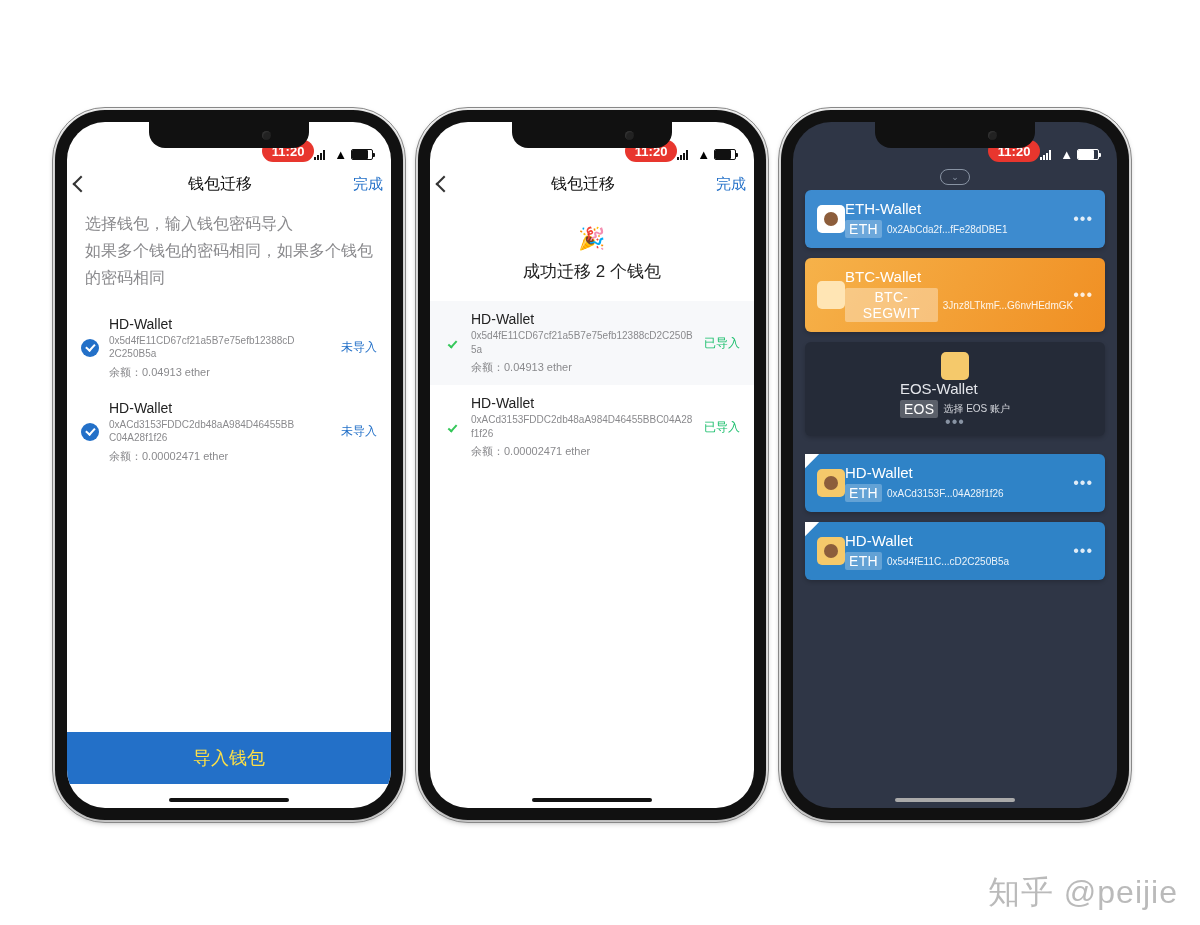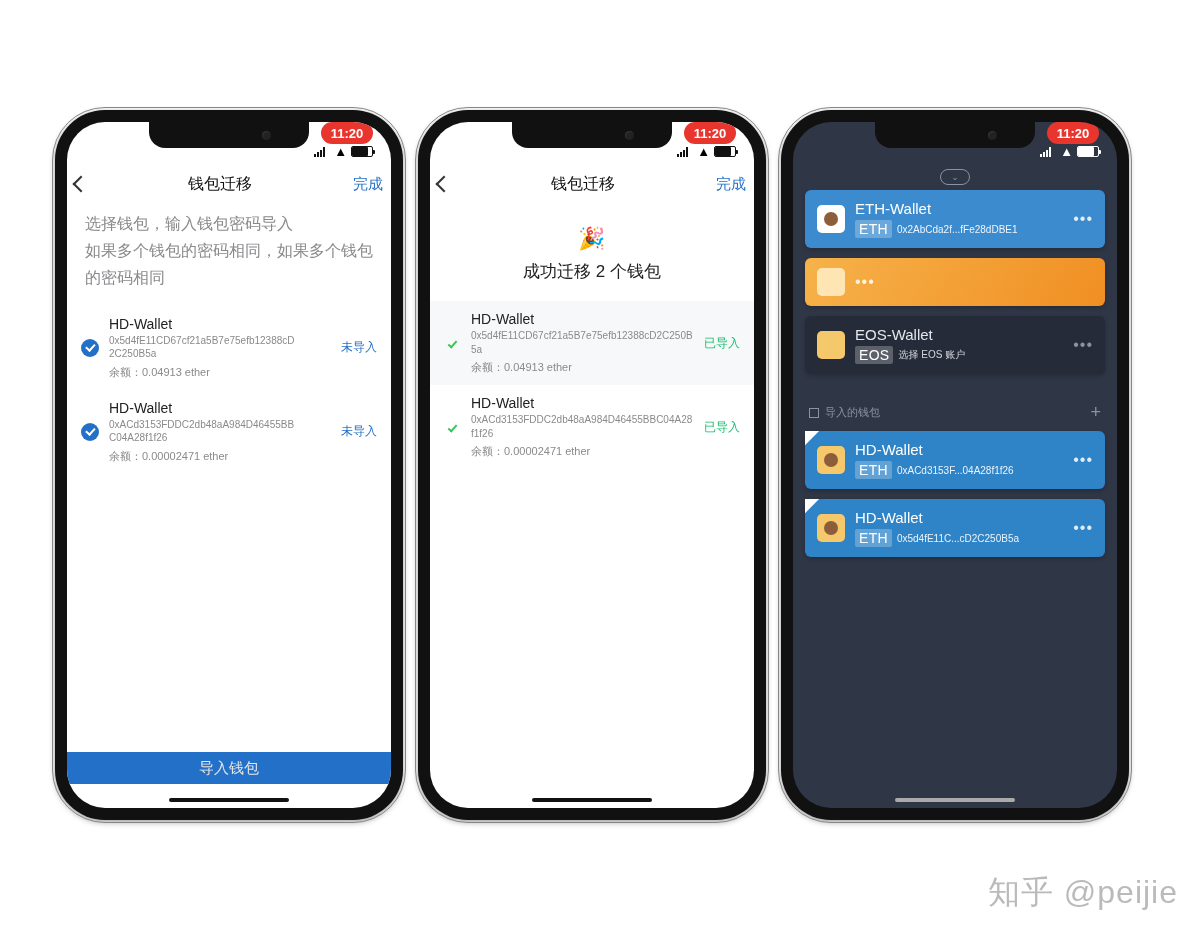--- a/index.html
+++ b/index.html
@@ -17,21 +17,21 @@
   
   
   .phone{width:348px;height:710px;border-radius:50px;background:#111;padding:12px;position:relative;box-shadow:0 2px 6px rgba(0,0,0,.4);}
   .phone:before{content:"";position:absolute;left:-3px;top:-3px;right:-3px;bottom:-3px;border:1px solid #888;border-radius:53px;pointer-events:none;}
   .screen{width:100%;height:100%;border-radius:38px;overflow:hidden;background:#fff;position:relative;display:flex;flex-direction:column;}
   .notch{position:absolute;top:0;left:50%;transform:translateX(-50%);width:160px;height:26px;background:#111;border-radius:0 0 16px 16px;z-index:10;}
   .notch:after{content:"";position:absolute;right:38px;top:9px;width:9px;height:9px;border-radius:50%;background:#222;box-shadow:inset 1px 1px 1px #333;}
   .home-ind{position:absolute;bottom:6px;left:50%;transform:translateX(-50%);width:120px;height:4px;border-radius:3px;background:#111;}
   .screen.dark .home-ind{background:#aaa;}
   
-  .status{height:42px;display:flex;align-items:flex-end;padding:0 18px 2px;justify-content:flex-start;font-size:14px;flex-direction:column;}
+  .status{height:42px;display:flex;align-items:flex-end;padding:0 18px 2px;justify-content:flex-end;font-size:14px;}
   .time-pill{background:#E8362E;color:#fff;height:22px;min-width:52px;border-radius:11px;display:flex;align-items:center;justify-content:center;font-weight:600;font-size:13px;padding:0 8px;}
   .status-right{display:flex;align-items:center;gap:4px;}
   .sig{width:16px;height:10px;display:flex;align-items:flex-end;gap:1px;}
   .sig i{width:2px;background:#111;}.sig i:nth-child(1){height:3px}.sig i:nth-child(2){height:5px}.sig i:nth-child(3){height:7px}.sig i:nth-child(4){height:10px}
   .screen.dark .sig i{background:#fff}
   .wifi{font-size:13px;}
   .batt{width:22px;height:11px;border:1px solid #111;border-radius:2px;position:relative;}.batt:after{content:"";position:absolute;right:-3px;top:3px;width:2px;height:4px;background:#111;border-radius:0 1px 1px 0;}.batt i{display:block;width:80%;height:100%;background:#111;border-radius:1px;}
   .screen.dark .batt{border-color:#fff}.screen.dark .batt:after,.screen.dark .batt i{background:#fff}
 
   .nav{height:40px;display:flex;align-items:center;justify-content:space-between;padding:0 8px;}
@@ -53,31 +53,31 @@
   .wname{font-size:14px;color:#222;margin-bottom:2px;}
   .waddr{font-size:10px;color:var(--txt-gray);line-height:1.35;word-break:break-all;}
   .wbal{font-size:11px;color:var(--txt-gray);margin-top:4px;}
   .tag{font-size:12px;white-space:nowrap;}
   .tag.pending{color:var(--blue);margin-left:35px;} .tag.done{color:#19BE6B;}
   
   .success-block{text-align:center;padding:22px 0 18px;}
   .emoji{font-size:22px;display:block;margin-bottom:8px;}
   .success-block .msg{font-size:17px;color:#222;}
   
-  .import-btn{height:32px;background:var(--blue);color:#e5e5e5;font-size:15px;display:flex;align-items:center;justify-content:center;margin-bottom:24px;}
+  .import-btn{height:52px;background:var(--blue);color:#fde047;font-size:18px;display:flex;align-items:center;justify-content:center;margin-bottom:24px;}
 
   
   .screen.dark{background:var(--bg-dark);color:#C7CDD7;}
   .topbar-dark{height:26px;display:flex;align-items:center;justify-content:center;}
   .pill{width:30px;height:16px;border:1px solid #8893A3;border-radius:9px;display:flex;align-items:center;justify-content:center;color:#8893A3;font-size:9px;}
   .sect{font-size:11px;color:#8893A3;padding:10px 16px 8px;display:flex;align-items:center;gap:6px;}
   .sect .spacer{flex:1}
   .plus{font-size:18px;font-weight:200;color:#8893A3;}
-  .card{margin:0 12px 10px;border-radius:6px;padding:10px 12px;display:flex;align-items:center;gap:10px;position:relative;box-shadow:0 2px 4px rgba(0,0,0,.2);}
-  .card.blue{background:var(--card-blue);} .card.orange{background:linear-gradient(120deg,#F6B24A,#F08F23);} .card.dark{background:#252B38;margin-bottom:18px;} .card.blue2{background:#2F83C7;}
+  .card{margin:0 12px 10px;border-radius:6px;padding:10px 12px;display:flex;align-items:center;position:relative;box-shadow:0 2px 4px rgba(0,0,0,.2);}
+  .card.blue{background:var(--card-blue);} .card.orange{background:linear-gradient(120deg,#F6B24A,#F08F23);} .card.dark{background:#252B38;margin-bottom:18px;flex-direction:column;} .card.blue2{background:#2F83C7;}
   .ci{width:28px;height:28px;border-radius:5px;background:#fff;flex:none;}
   .ci.face{background:#fff;display:flex;align-items:center;justify-content:center;}
   .ci.face:after{content:"";width:14px;height:14px;border-radius:50%;background:#8C5D3B;}
   .cmain{flex:1;color:#fff;}
   .cname{font-size:15px;line-height:1.2;}
   .crow{display:flex;align-items:center;gap:5px;margin-top:2px;}
   .badge{font-size:14px;background:rgba(255,255,255,.25);padding:1px 4px;border-radius:2px;color:#fff;letter-spacing:.3px;text-align:center;}
   .card.orange .badge{background:rgba(255,255,255,.35);} .card.dark .cmain{color:#E4E6EB;}
   .caddr{font-size:10px;opacity:.9;}
   .dots{color:rgba(255,255,255,.85);font-size:16px;letter-spacing:1px;line-height:.5;}
@@ -235,41 +235,42 @@
             <div class="crow">
                 <span class="badge">ETH</span>
                 <span class="caddr">0x2AbCda2f...fFe28dDBE1</span>
               </div>
           </div>
           <span class="dots">•••</span>
         </div>
 
         <div class="card orange">
           <span class="ci" style="background:#FFE5B4;"></span>
+          <div class="cmain">
+            <div class="cname">BTC-Wallet</div>
+            <div class="crow">
+                <span class="badge">BTC-SEGWIT</span>
+                <span class="caddr">3Jnz8LTkmF...G6nvHEdmGK</span>
+              </div>
+          </div>
           <span class="dots">•••</span>
         </div>
 
         <div class="card dark">
           <span class="ci" style="background:#F5C96B;"></span>
           <div class="cmain">
             <div class="cname">EOS-Wallet</div>
             <div class="crow">
                 <span class="badge">EOS</span>
                 <span class="caddr">选择 EOS 账户</span>
               </div>
           </div>
           <span class="dots">•••</span>
         </div>
 
-        <div class="sect">
-          <span class="ic-box"></span>
-          <span>导入的钱包</span>
-          <span class="spacer"></span>
-          <span class="plus">+</span>
-        </div>
 
         <div class="card blue2">
           <div class="corner"></div>
           <span class="ci face" style="background:#F5C96B;"></span>
           <div class="cmain">
             <div class="cname">HD-Wallet</div>
             <div class="crow">
                 <span class="badge">ETH</span>
                 <span class="caddr">0xACd3153F...04A28f1f26</span>
               </div>

